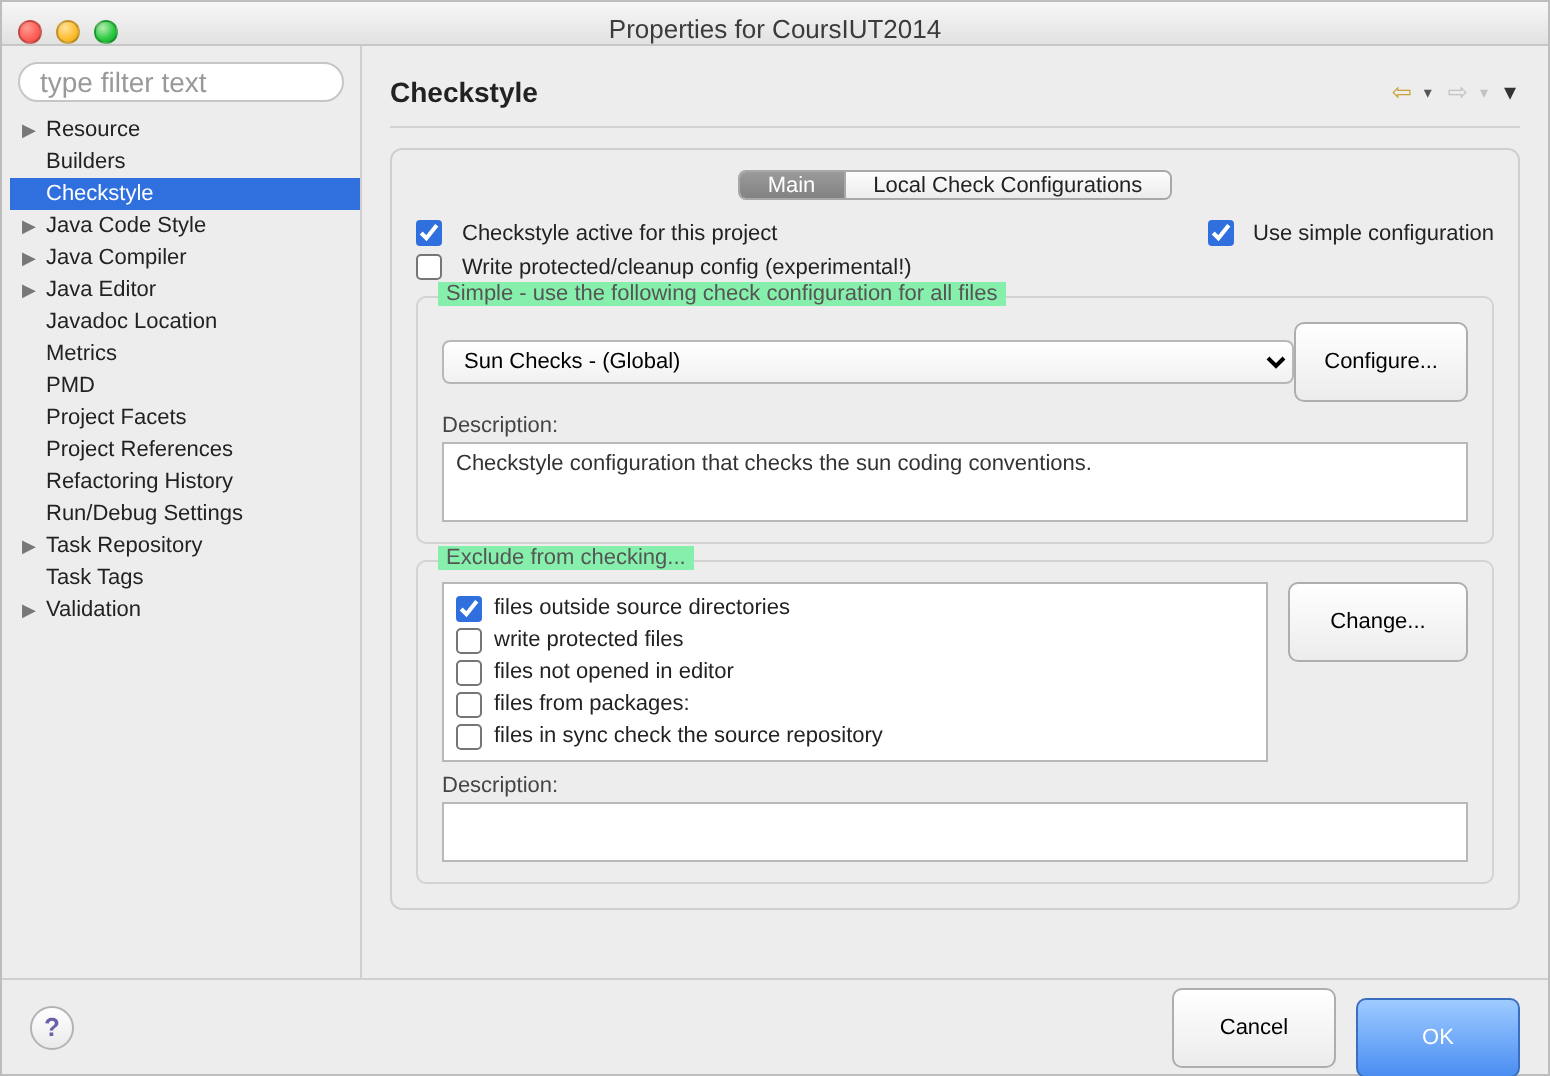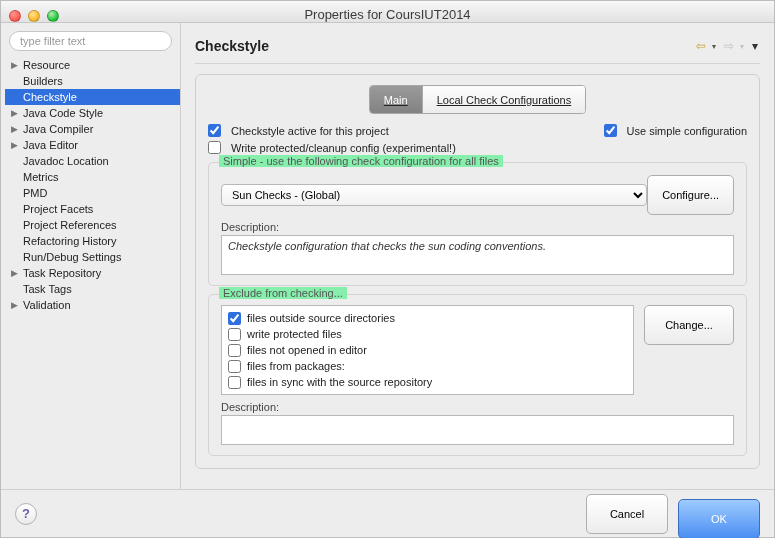--- a/index.html
+++ b/index.html
@@ -42,21 +42,21 @@
     display:flex; flex-direction:column;
     padding-top: 8px;
   }
   .filter {
     margin: 0 8px 6px 8px;
     height: 20px;
     border: 1px solid #c6c6c6;
     border-radius: 11px;
     background: #fff;
     padding: 0 10px;
-    font-size: 11px;
+    font-size: 14px;
     color: #999;
     display:flex; align-items:center;
   }
   .tree { flex:1; padding-left: 4px; overflow:auto; }
   .tree .item { display:flex; align-items:center; height:16px; padding:0 4px 0 6px; white-space:nowrap; cursor:default; }
   .tree .item .arr { width:10px; display:inline-block; color:#777; font-size:9px; }
   .tree .item .lbl { padding-left:2px;text-align:right; }
   .tree .item.child .arr { visibility:hidden; }
   .tree .item.sel { background:#2f6fde; color:#fff; }
   .tree .item.sel .arr { color:#fff; }
@@ -71,21 +71,21 @@
   .header-sep { height:1px; background:#d3d3d3; margin:2px 0 10px 0; }
 
   .group {
     border: 1px solid #cfcfcf;
     border-radius: 6px;
     background: #ededed;
     padding: 10px 12px 12px 12px;
   }
 
   .tabs { display:flex; justify-content:center; margin-bottom:8px; }
-  .seg { display:inline-flex; border:1px solid #a8a8a8; border-radius:4px; overflow:hidden; height:29px;text-decoration:underline; }
+  .seg { display:inline-flex; border:1px solid #a8a8a8; border-radius:4px; overflow:hidden; height:15px; }
   .seg .tab { padding:2px 14px; font-size:11px; background:linear-gradient(#fdfdfd,#ececec); display:flex; align-items:center; }
   .seg .tab + .tab { border-left:1px solid #a8a8a8; }
   .seg .tab.active { background:linear-gradient(#9a9a9a,#828282); color:#fff; }
 
   .row { display:flex; align-items:center; gap:6px; margin: 2px 0; }
   .row.cb input[type=checkbox] { margin:0 4px 0 0; width:13px; height:13px; accent-color:#2f6fde; }
   .row.split { justify-content:space-between; }
 
   .innergroup {
     border:1px solid #d3d3d3; border-radius:5px;
@@ -115,21 +115,21 @@
     background:linear-gradient(#9ecbff,#4a8ef2);
     border-color:#3a6fc0; color:#fff;
   }
 
   .label { font-size:11px; color:#444; margin:6px 0 2px 0; }
   .textarea {
     border:1px solid #b8b8b8; background:#fff;
     width:100%; font-size:11px; padding:4px 6px; color:#333;
     resize:none;
   }
-  .desc1 { height:40px;font-style:italic; }
+  .desc1 { height:40px; }
   .desc2 { height:30px; }
 
   .checklist { border:1px solid #b8b8b8; background:#fff; padding:4px 6px; flex:1; }
   .checklist .c { display:flex; align-items:center; gap:6px; height:16px; }
   .checklist input { margin:0; width:13px; height:13px; accent-color:#2f6fde; }
 
   .exclude-row { display:flex; gap:10px; align-items:flex-start; }
   .exclude-right { display:flex; flex-direction:column; }
   .exclude-right button { min-width:90px; }
 
@@ -295,21 +295,21 @@
                 <label class="c">
                   <input type="checkbox" style="">
                   <span>files not opened in editor</span>
                 </label>
                 <label class="c">
                   <input type="checkbox" style="">
                   <span>files from packages:</span>
                 </label>
                 <label class="c">
                   <input type="checkbox" style="">
-                  <span>files in sync with the source repository</span>
+                  <span>files in sync check the source repository</span>
                 </label>
               </div>
             <div class="exclude-right">
               <button class="mac">Change...</button>
             </div>
           </div>
           <div class="label">Description:</div>
           <div class="textarea desc2"></div>
         </div>
       </div>

